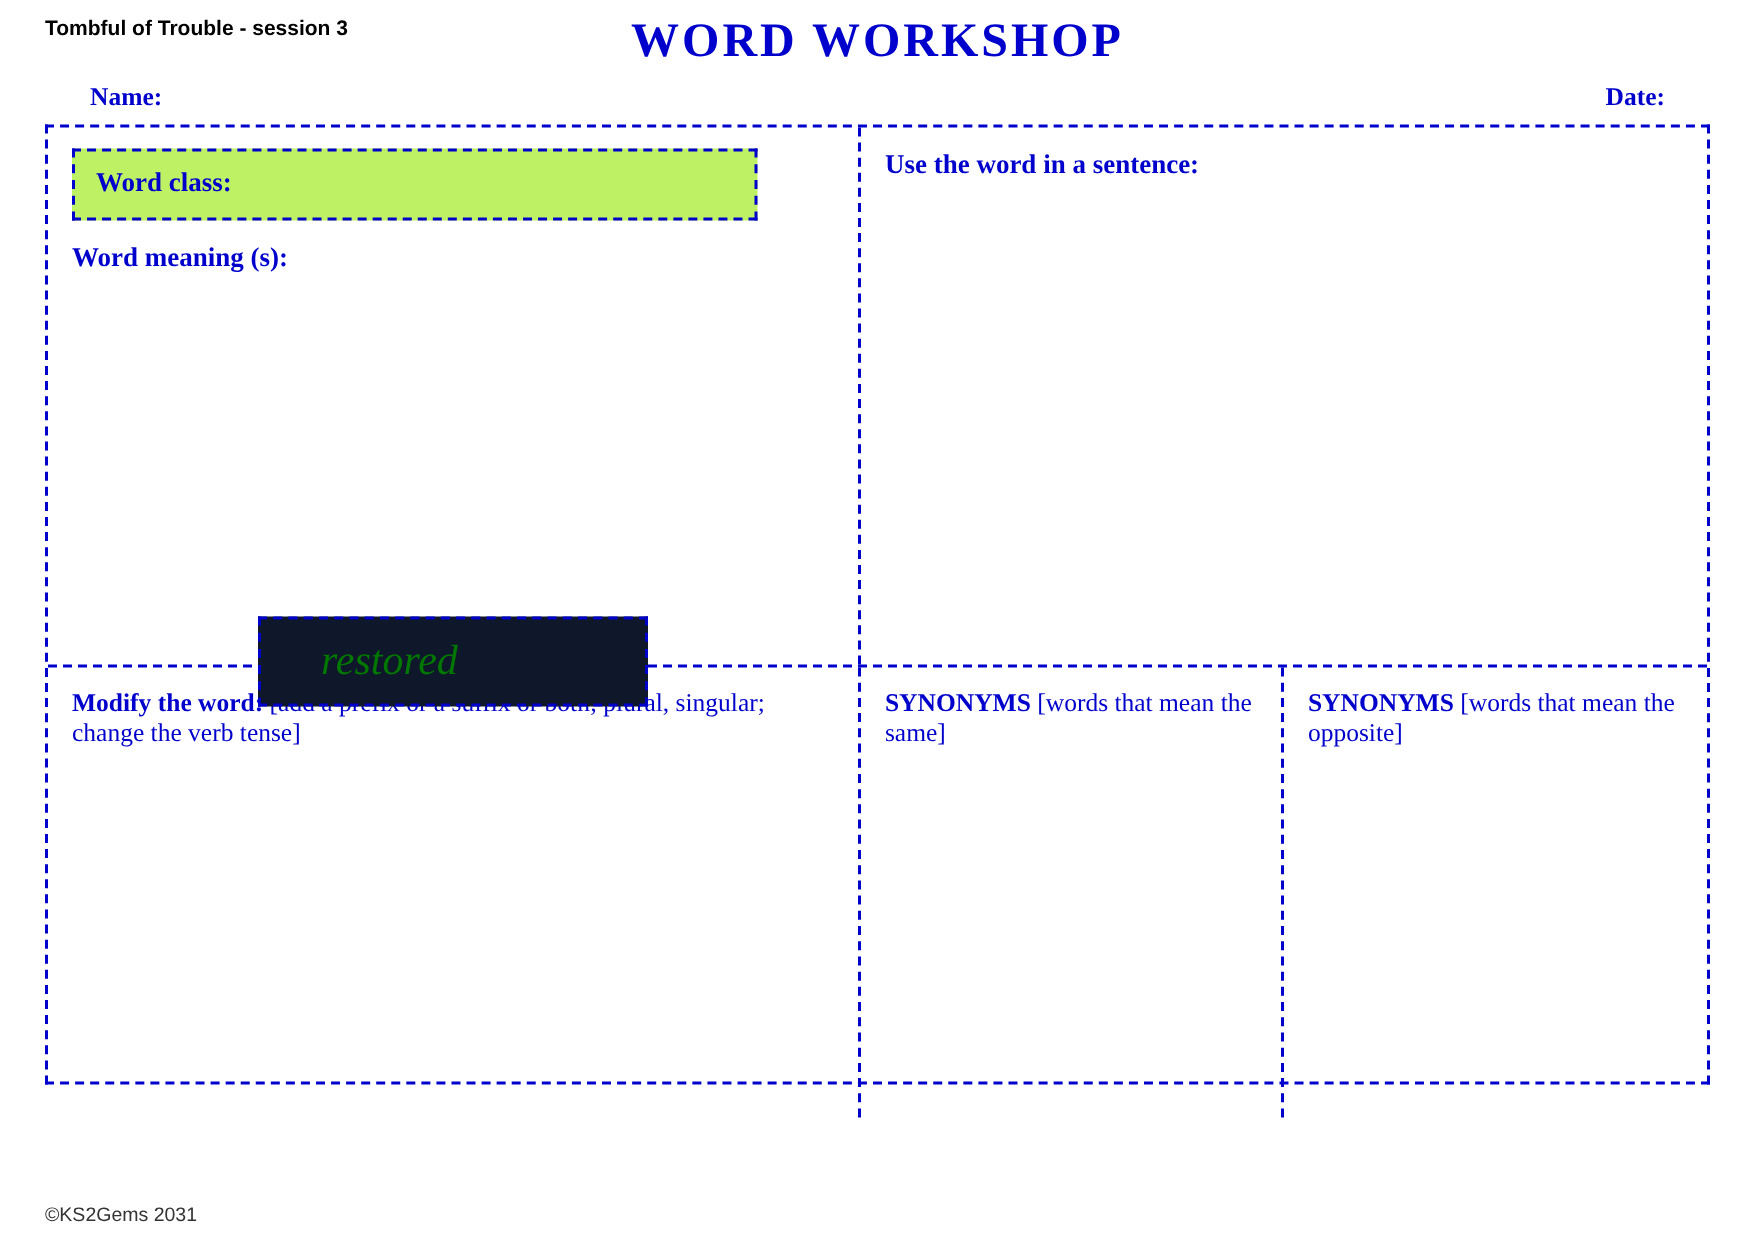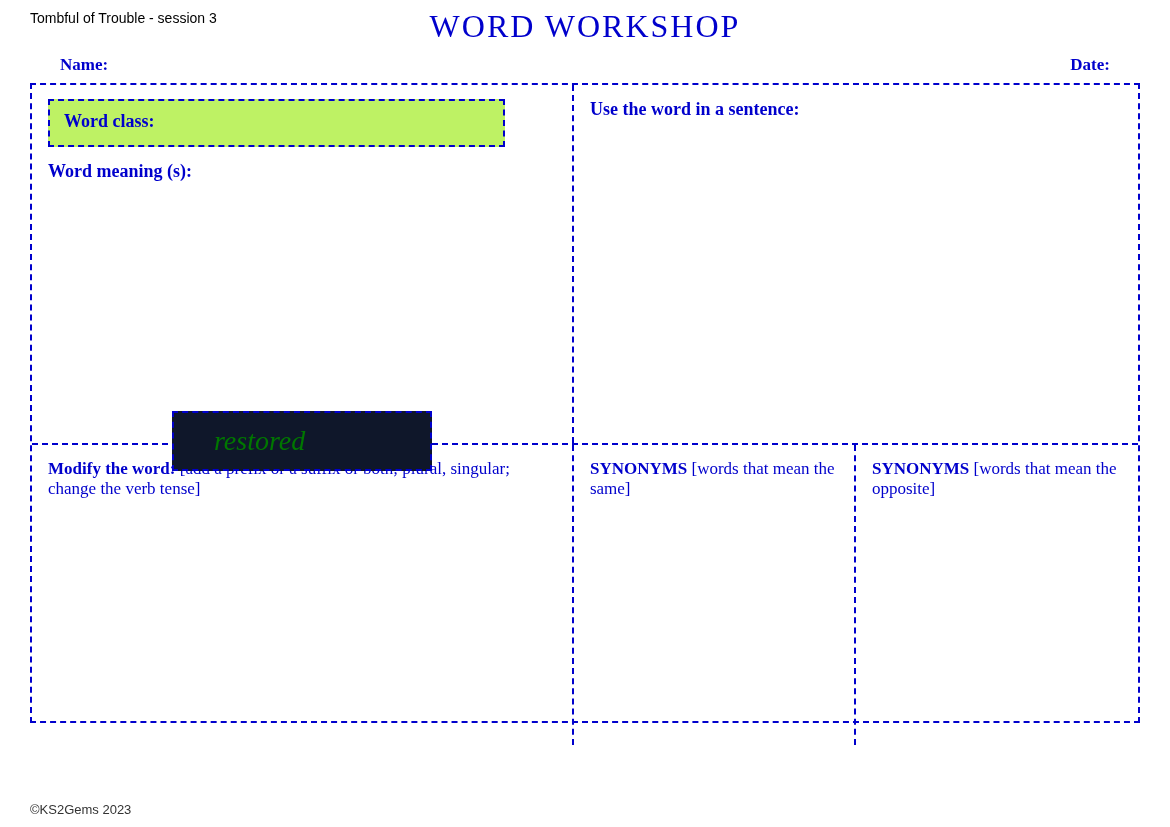--- a/index.html
+++ b/index.html
@@ -14,32 +14,33 @@
       background: #ffffff;
       font-family: 'Comic Sans MS', 'Chalkboard SE', cursive;
       position: relative;
       overflow: hidden;
     }
 
     .page-title {
       text-align: center;
       color: #0000cc;
       font-size: 32px;
-      font-weight: normal;
+      font-weight: bold;
       padding-top: 8px;
       letter-spacing: 2px;
     }
 
     .session-label {
       position: absolute;
       top: 10px;
       left: 30px;
       color: #000000;
       font-size: 14px;
       font-family: Arial, sans-serif;
+      font-weight: bold;
     }
 
     .name-date-row {
       display: flex;
       justify-content: space-between;
       padding: 10px 60px 8px 60px;
     }
 
     .name-label, .date-label {
       color: #0000cc;
@@ -226,13 +227,13 @@
       </div>
     </div>
     <div class="antonyms-section">
       <div class="section-title">
         <span class="section-title-bold">SYNONYMS</span><span class="section-title-normal"> [words that mean the opposite]</span>
       </div>
     </div>
   </div>
 </div>
 
-<span class="copyright">©KS2Gems 2023</span>
+<span class="copyright">©KS2Gems 2031</span>
 
 </body></html>

